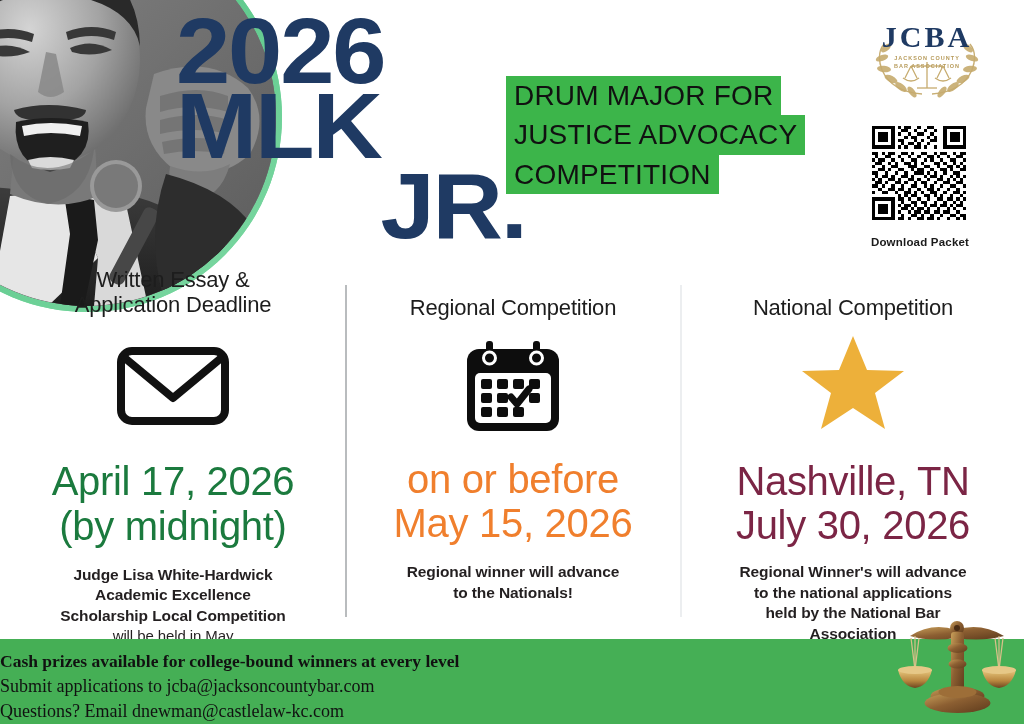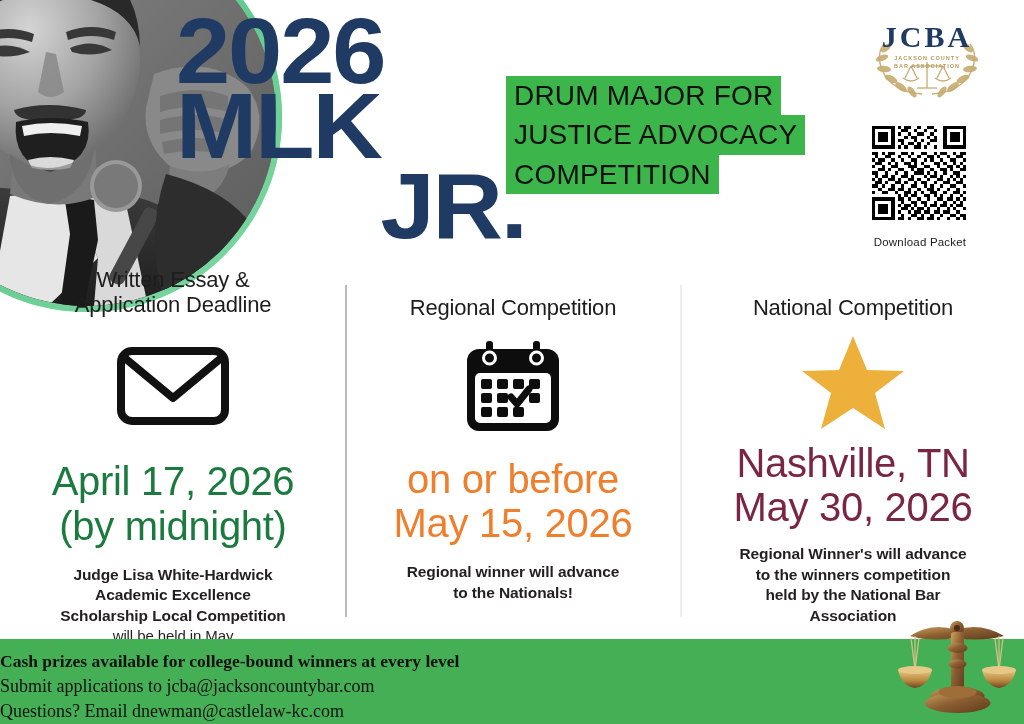--- a/index.html
+++ b/index.html
@@ -75,21 +75,21 @@
     letter-spacing:1px;text-align:center;line-height:1.5;
     position:relative;z-index:3;margin-top:2px;
   }
   .logo svg{position:absolute;left:0;top:0;width:130px;height:78px;z-index:1;}
 
   
   .qr{position:absolute;left:872px;top:126px;width:94px;height:94px;background:#fff;}
   .qr svg{display:block;width:94px;height:94px;}
   .qr-label{
     position:absolute;left:852px;top:236px;width:136px;text-align:center;
-    font-size:11.5px;font-weight:normal;color:#1b1b1b;letter-spacing:0.2px;
+    font-size:11.5px;font-weight:bold;color:#1b1b1b;letter-spacing:0.2px;
   }
 
   
   .divider{position:absolute;width:2px;background:#b9bcbe;}
   .divider.faint{background:#eceef0;width:2px;}
 
   
   .col{position:absolute;top:268px;text-align:center;}
   .col-title{
     font-size:22px;color:#1d1d1d;font-weight:normal;line-height:1.12;
@@ -547,27 +547,27 @@
 
   <div class="col" style="left:700px;width:306px;">
     <div class="col-title" style="margin-top:28px;">
       <div>National Competition</div>
     </div>
     <div class="icon-box" style="height:104px;margin-top:10px;">
       <svg width="108" height="102" viewBox="0 0 108 102" xmlns="http://www.w3.org/2000/svg" aria-hidden="true">
         <polygon points="54,4 68,38 105,39 76,61 86,97 54,76 22,97 32,61 3,39 40,38" fill="#edb03a"></polygon>
       </svg>
     </div>
-    <div class="col-date" style="margin-top:6px;color:#7b2545;">
+    <div class="col-date" style="margin-top:24px;color:#7b2545;">
       <div>Nashville, TN</div>
-      <div>May 30, 2026</div>
+      <div>July 30, 2026</div>
     </div>
     <div class="col-note" style="margin-top:14px;">
       <div>Regional Winner's will advance</div>
-      <div>to the winners competition</div>
+      <div>to the national applications</div>
       <div>held by the National Bar</div>
       <div>Association</div>
     </div>
   </div>
 
   <div class="footer"></div>
   <div class="footer-text">
     <div class="f1">Cash prizes available for college-bound winners at every level</div>
     <div class="f2">Submit applications to jcba@jacksoncountybar.com</div>
     <div class="f2">Questions? Email dnewman@castlelaw-kc.com</div>

